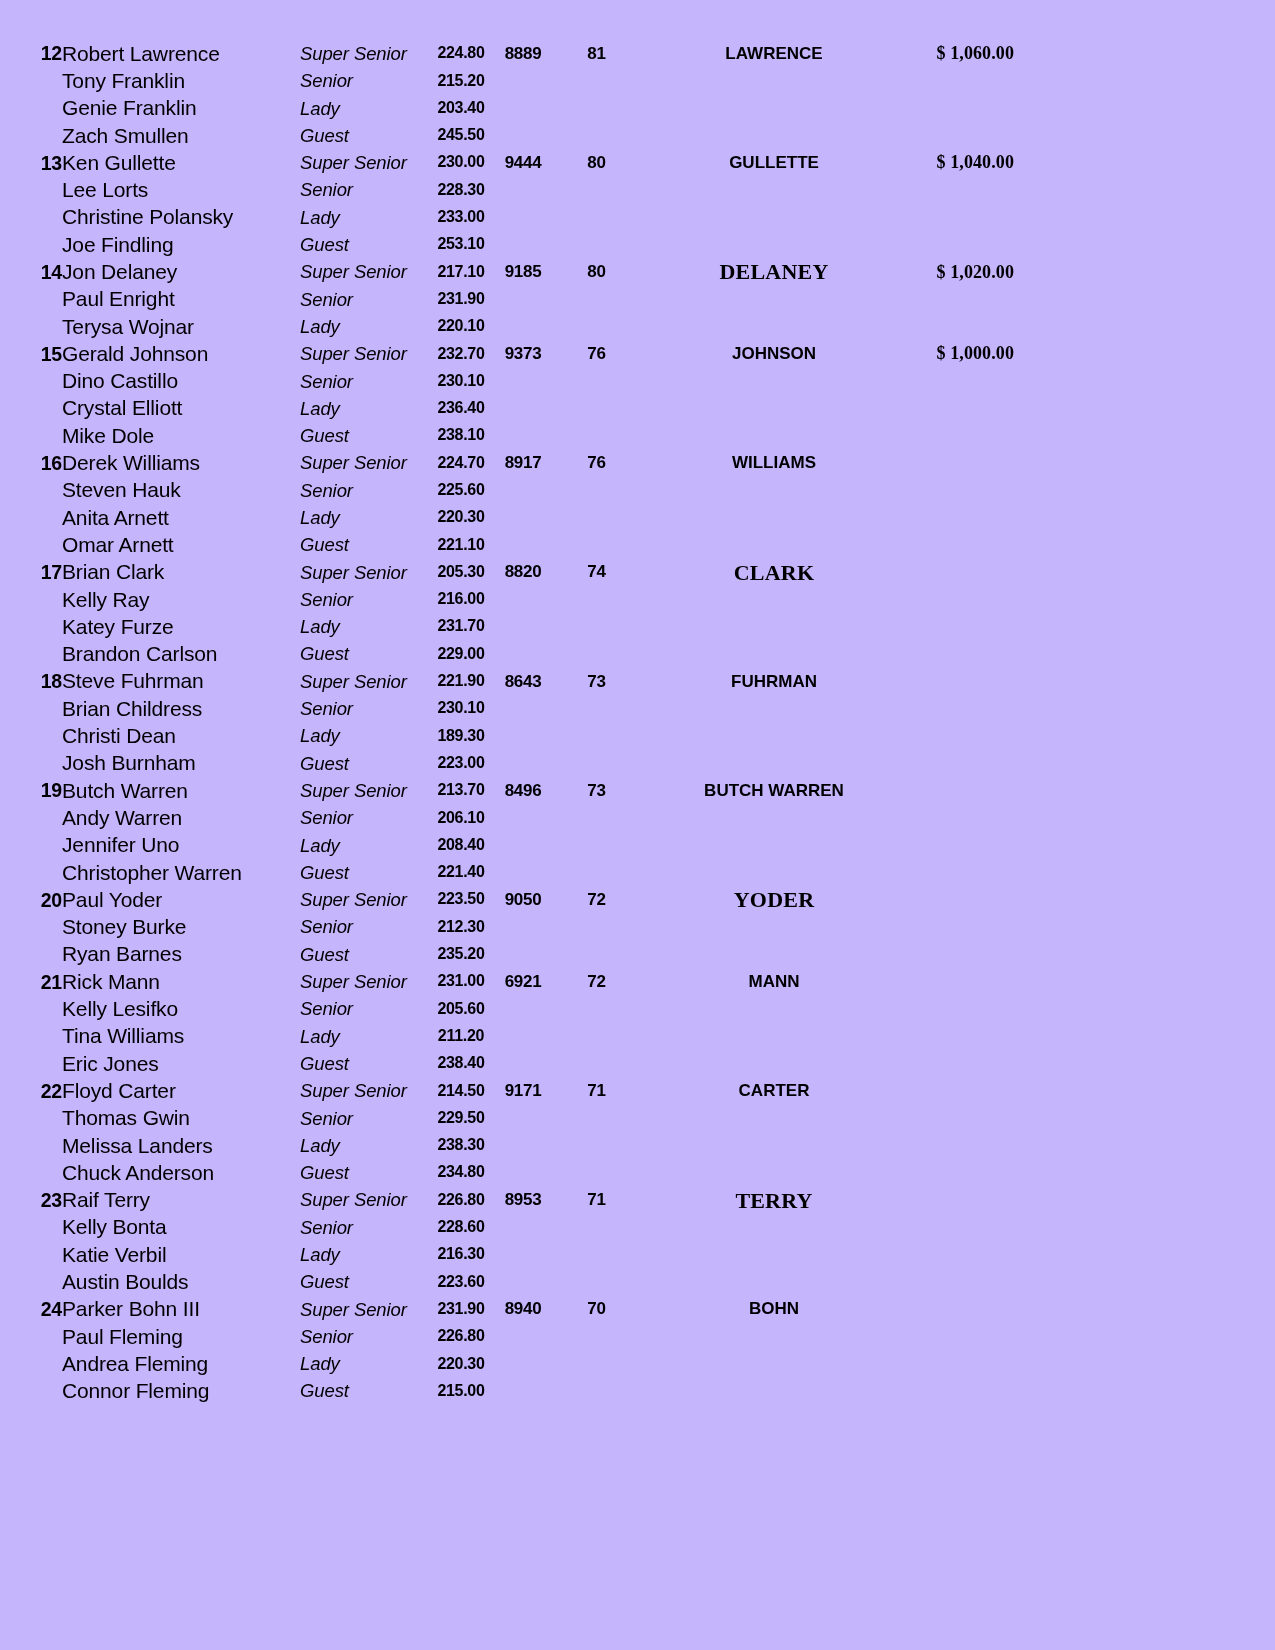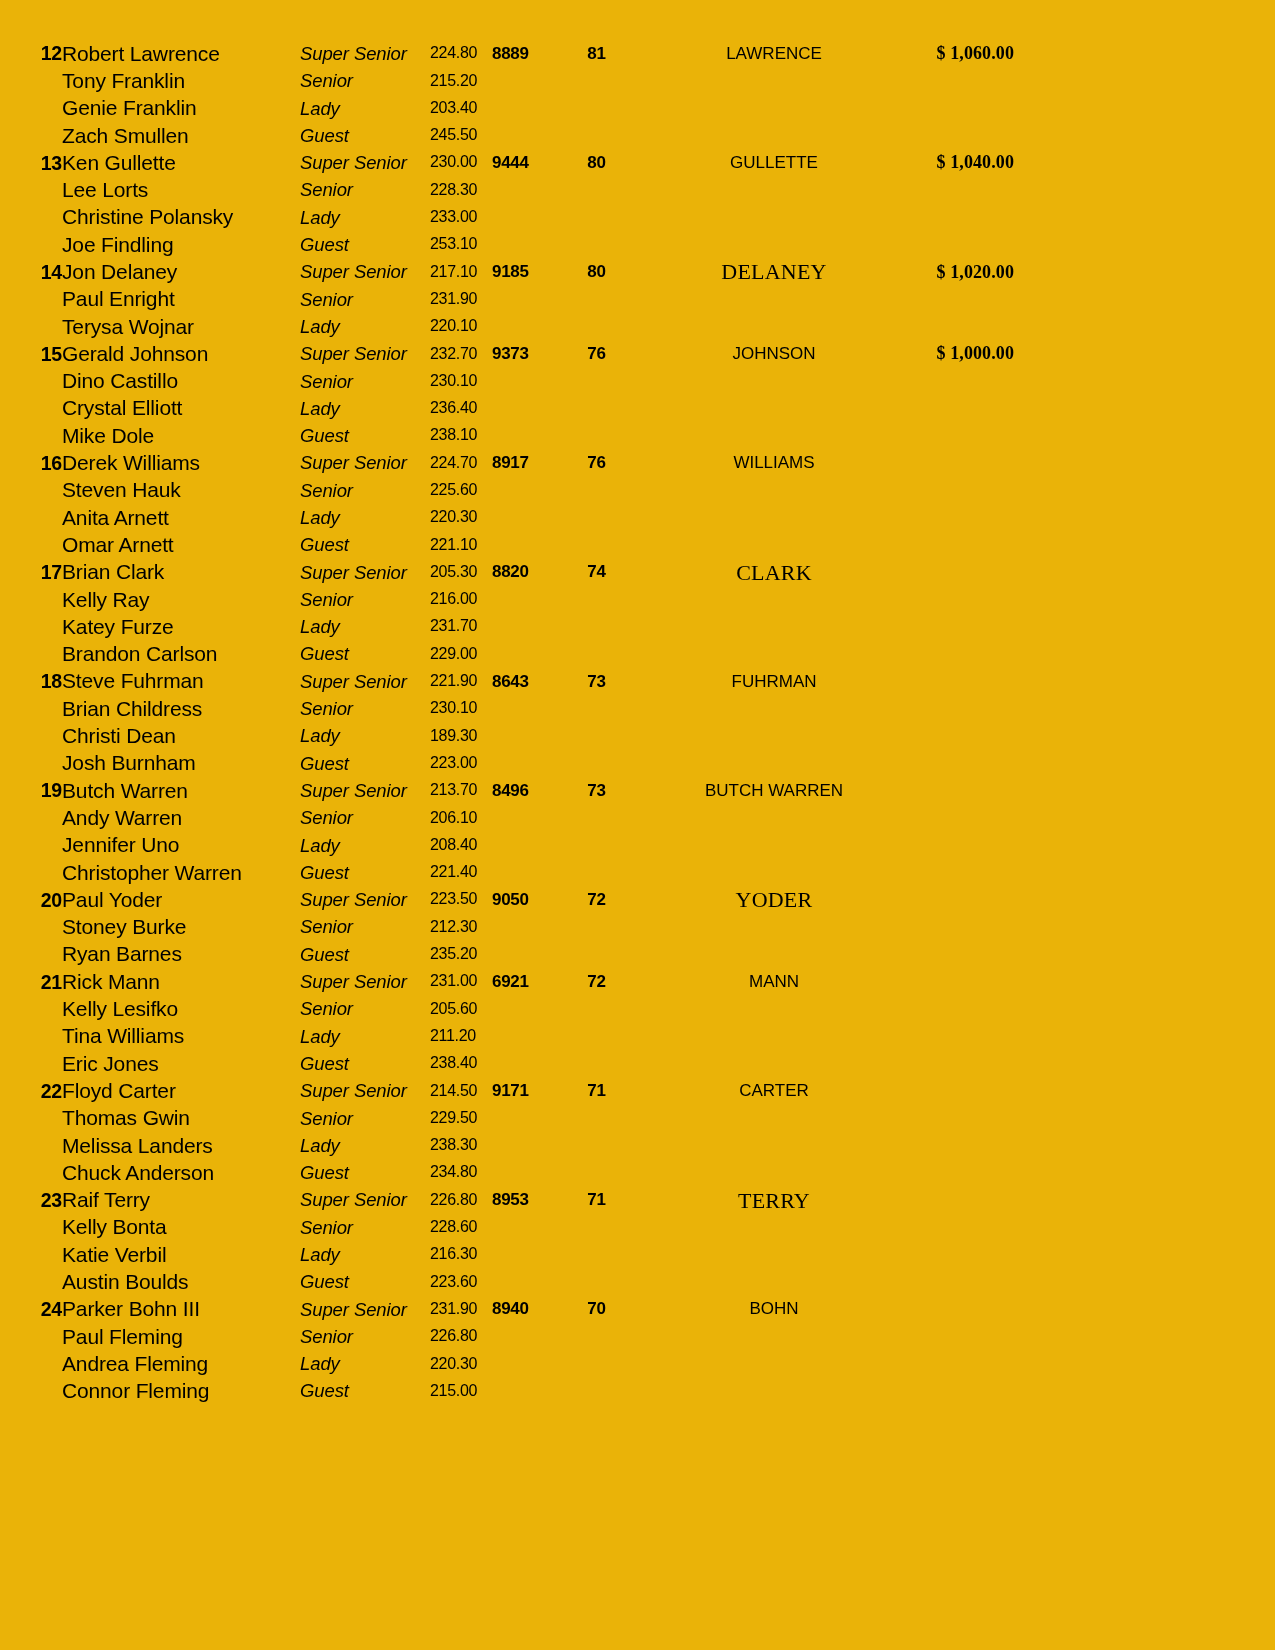--- a/index.html
+++ b/index.html
@@ -4,21 +4,21 @@
 <style>
   html, body {
     margin: 0;
     padding: 0;
     background: #ffffff;
   }
   #page {
     position: relative;
     width: 1275px;
     height: 1650px;
-    background: #eab308;
+    background: #c4b5fd;
     font-family: "Liberation Sans", sans-serif;
     color: #000000;
     overflow: hidden;
   }
   #results-table {
     position: absolute;
     left: 0;
     top: 40px;
     width: 1275px;
     border-collapse: collapse;
@@ -57,43 +57,43 @@
     font-weight: normal;
     letter-spacing: -0.15px;
   }
   .division {
     text-align: left;
     font-size: 18.5px;
     font-style: italic;
     letter-spacing: -0.1px;
   }
   .avg {
-    text-align: left;
+    text-align: center;
     padding-right: 24px;
     font-size: 16px;
-    font-weight: normal;
+    font-weight: bold;
     letter-spacing: -0.3px;
   }
   .game {
-    text-align: left;
+    text-align: center;
     font-size: 17px;
     font-weight: bold;
     letter-spacing: -0.3px;
     margin-top: 40px;
   }
   .points {
     text-align: center;
     font-size: 17px;
     font-weight: bold;
     letter-spacing: -0.3px;
   }
   .team {
     text-align: center;
     font-size: 17px;
-    font-weight: normal;
+    font-weight: bold;
     letter-spacing: 0px;
   }
   .team.serif {
     font-family: "Liberation Serif", serif;
     font-size: 22px;
     letter-spacing: 0.2px;
   }
   .money {
     text-align: right;
     padding-left: 6px;

